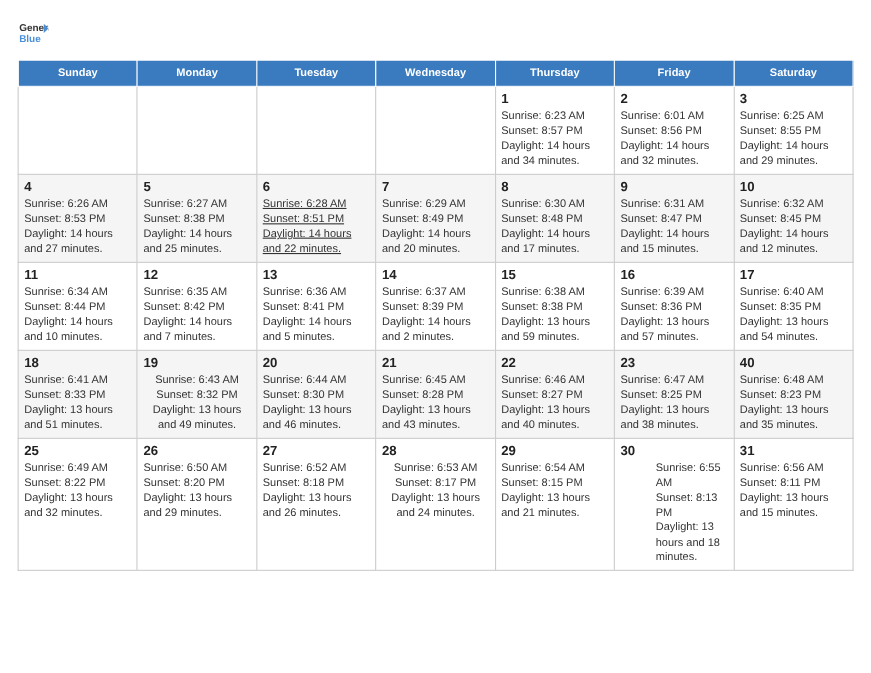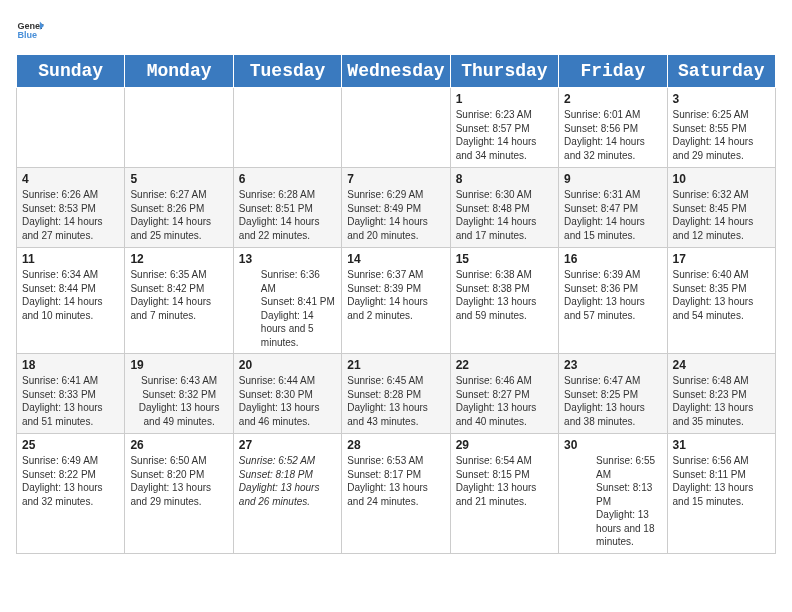--- a/index.html
+++ b/index.html
@@ -41,24 +41,23 @@
     .calendar {
       width: 100%;
       border-collapse: collapse;
       font-size: 11px;
     }
     .calendar th {
       background: #3a7abf;
       color: #fff;
       text-align: center;
       padding: 6px 4px;
-      font-size: 18px;
+      font-size: 10px;
       font-weight: bold;
       border: 1px solid #fff;
-      font-family: Liberation Mono, monospace;
     }
     .calendar td {
       border: 1px solid #ccc;
       vertical-align: top;
       padding: 4px 5px;
       width: calc(100% / 7);
       min-height: 80px;
       height: 80px;
       background: #fff;
     }
@@ -137,26 +136,26 @@
       <tr>
         <td>
           <div class="day-num">4</div>
           <div class="day-info" style="white-space: pre-line;">Sunrise: 6:26 AM
 Sunset: 8:53 PM
 Daylight: 14 hours and 27 minutes.</div>
         </td>
         <td>
           <div class="day-num">5</div>
           <div class="day-info" style="white-space: pre-line;">Sunrise: 6:27 AM
-Sunset: 8:26 PM
+Sunset: 8:38 PM
 Daylight: 14 hours and 25 minutes.</div>
         </td>
         <td>
           <div class="day-num">6</div>
-          <div class="day-info" style="white-space: pre-line;">Sunrise: 6:28 AM
+          <div class="day-info" style="white-space: pre-line; text-decoration: underline;">Sunrise: 6:28 AM
 Sunset: 8:51 PM
 Daylight: 14 hours and 22 minutes.</div>
         </td>
         <td>
           <div class="day-num">7</div>
           <div class="day-info" style="white-space: pre-line;">Sunrise: 6:29 AM
 Sunset: 8:49 PM
 Daylight: 14 hours and 20 minutes.</div>
         </td>
         <td>
@@ -186,21 +185,21 @@
 Daylight: 14 hours and 10 minutes.</div>
         </td>
         <td>
           <div class="day-num">12</div>
           <div class="day-info" style="white-space: pre-line;">Sunrise: 6:35 AM
 Sunset: 8:42 PM
 Daylight: 14 hours and 7 minutes.</div>
         </td>
         <td>
           <div class="day-num">13</div>
-          <div class="day-info" style="white-space: pre-line; margin-left: 22px;">Sunrise: 6:36 AM
+          <div class="day-info" style="white-space: pre-line;">Sunrise: 6:36 AM
 Sunset: 8:41 PM
 Daylight: 14 hours and 5 minutes.</div>
         </td>
         <td>
           <div class="day-num">14</div>
           <div class="day-info" style="white-space: pre-line;">Sunrise: 6:37 AM
 Sunset: 8:39 PM
 Daylight: 14 hours and 2 minutes.</div>
         </td>
         <td>
@@ -253,48 +252,48 @@
 Sunset: 8:27 PM
 Daylight: 13 hours and 40 minutes.</div>
         </td>
         <td>
           <div class="day-num">23</div>
           <div class="day-info" style="white-space: pre-line;">Sunrise: 6:47 AM
 Sunset: 8:25 PM
 Daylight: 13 hours and 38 minutes.</div>
         </td>
         <td>
-          <div class="day-num">24</div>
+          <div class="day-num">40</div>
           <div class="day-info" style="white-space: pre-line;">Sunrise: 6:48 AM
 Sunset: 8:23 PM
 Daylight: 13 hours and 35 minutes.</div>
         </td>
       </tr>
       <tr>
         <td>
           <div class="day-num">25</div>
           <div class="day-info" style="white-space: pre-line;">Sunrise: 6:49 AM
 Sunset: 8:22 PM
 Daylight: 13 hours and 32 minutes.</div>
         </td>
         <td>
           <div class="day-num">26</div>
           <div class="day-info" style="white-space: pre-line;">Sunrise: 6:50 AM
 Sunset: 8:20 PM
 Daylight: 13 hours and 29 minutes.</div>
         </td>
         <td>
           <div class="day-num">27</div>
-          <div class="day-info" style="white-space: pre-line; font-style: italic;">Sunrise: 6:52 AM
+          <div class="day-info" style="white-space: pre-line;">Sunrise: 6:52 AM
 Sunset: 8:18 PM
 Daylight: 13 hours and 26 minutes.</div>
         </td>
         <td>
           <div class="day-num">28</div>
-          <div class="day-info" style="white-space: pre-line;">Sunrise: 6:53 AM
+          <div class="day-info" style="white-space: pre-line; text-align: center;">Sunrise: 6:53 AM
 Sunset: 8:17 PM
 Daylight: 13 hours and 24 minutes.</div>
         </td>
         <td>
           <div class="day-num">29</div>
           <div class="day-info" style="white-space: pre-line;">Sunrise: 6:54 AM
 Sunset: 8:15 PM
 Daylight: 13 hours and 21 minutes.</div>
         </td>
         <td>

